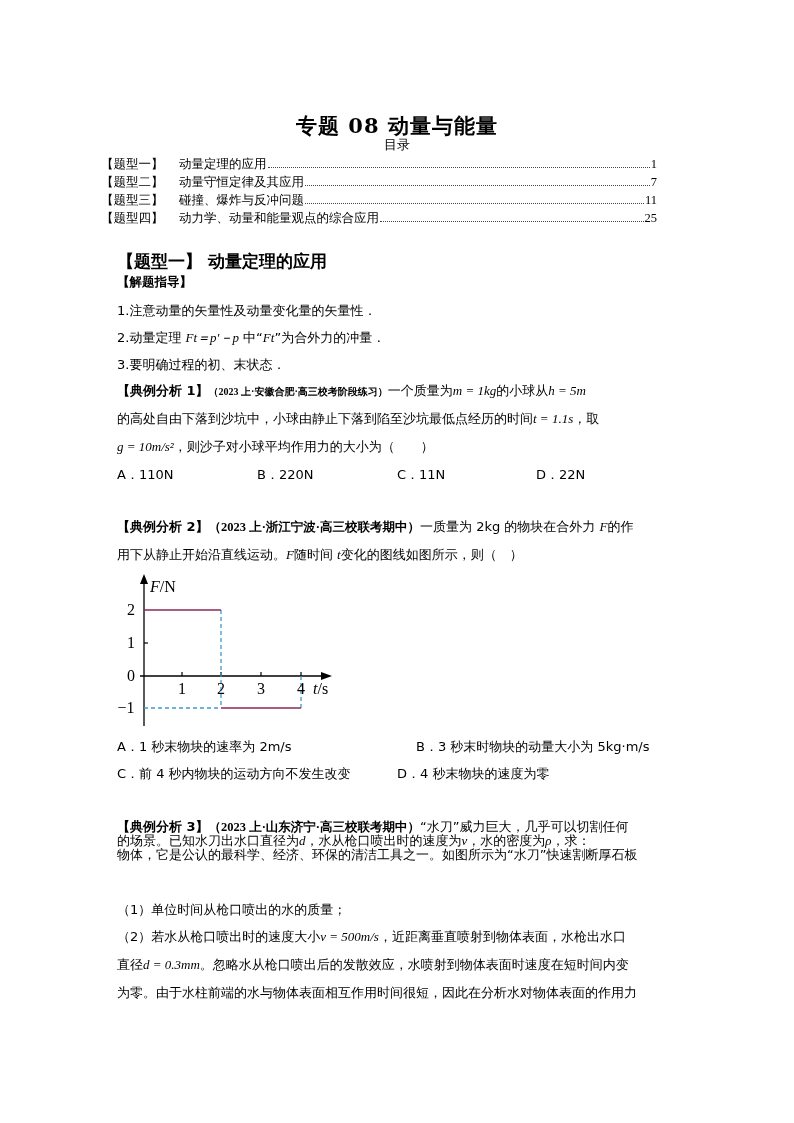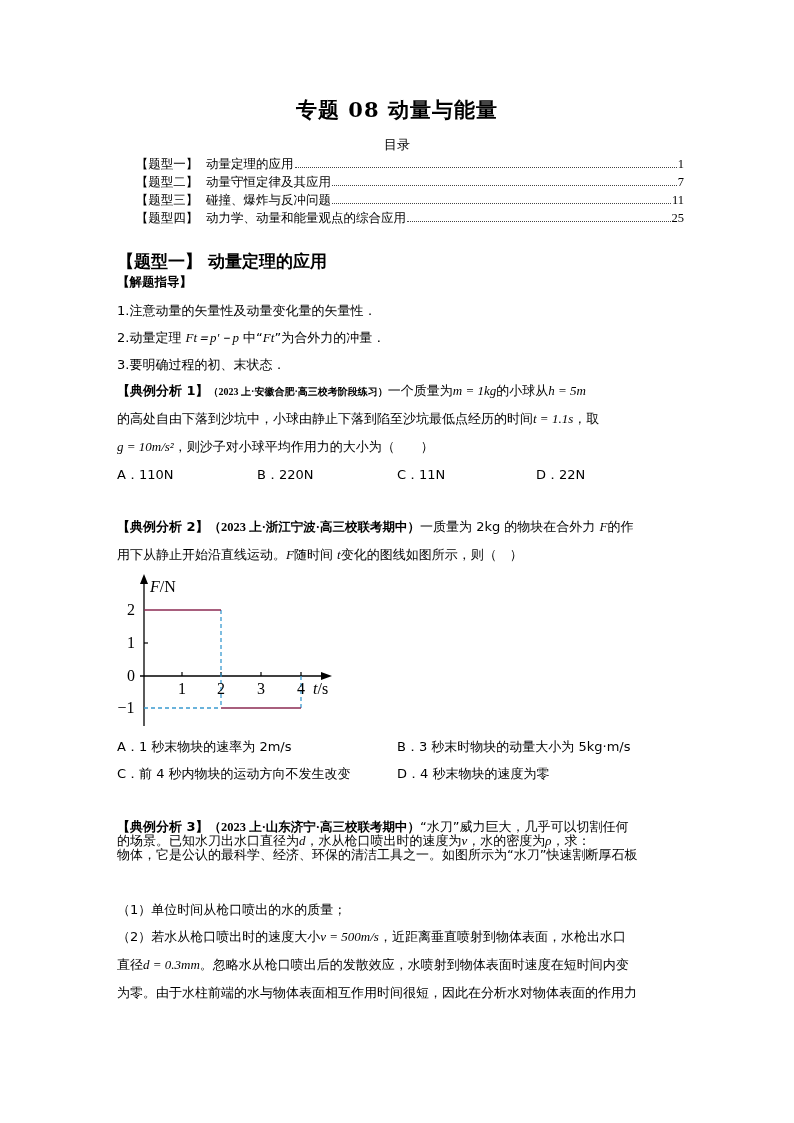--- a/index.html
+++ b/index.html
@@ -1,22 +1,22 @@
 <!DOCTYPE html>
 <html><head>
 <meta charset="utf-8">
 <style>
   html, body { margin: 0; padding: 0; background: #ffffff; }
   body { width: 794px; height: 1123px; position: relative; overflow: hidden;
          font-family: "DejaVu Sans", sans-serif; color: #000; }
   .abs { position: absolute; white-space: nowrap; }
-  .title { left: 0; width: 794px; top: 96px; text-align: center;
+  .title { left: 0; width: 794px; top: 112px; text-align: center;
            font-family: "DejaVu Serif", serif; font-weight: bold; font-size: 21px; letter-spacing: 1px; }
   .toc-title { left: 0; width: 794px; top: 136px; text-align: center; font-size: 13px; }
-  .toc-row { left: 128px; width: 556px; height: 17px; display: flex; align-items: baseline; font-size: 12.5px; text-align: center; }
+  .toc-row { left: 101px; width: 556px; height: 17px; display: flex; align-items: baseline; font-size: 12.5px; }
   .toc-row .tag { width: 78px; flex: none; }
   .toc-row .lbl { flex: none; }
   .toc-row .dots { flex: 1; border-bottom: 1px dotted #444; margin: 0 1px 3px 1px; height: 1px; }
   .toc-row .pg { flex: none; font-family: "Liberation Serif", serif; font-size: 12.5px; }
   .h1 { left: 117px; top: 250px; font-size: 17px; font-weight: bold; }
   .h2 { left: 117px; top: 274px; font-size: 12.5px; font-weight: bold; }
   .p { left: 117px; font-size: 13px; text-align: right; }
   .serif { font-family: "Liberation Serif", serif; }
   .it { font-style: italic; font-family: "Liberation Serif", serif; }
   .b { font-weight: bold; }
@@ -109,21 +109,21 @@
   <text x="21" y="111" font-size="16" text-anchor="middle">0</text>
   <text x="16" y="143" font-size="16" text-anchor="middle">−1</text>
   <text x="72" y="124" font-size="16" text-anchor="middle">1</text>
   <text x="111" y="124" font-size="16" text-anchor="middle">2</text>
   <text x="151" y="124" font-size="16" text-anchor="middle">3</text>
   <text x="191" y="124" font-size="16" text-anchor="middle">4</text>
   <text x="203" y="124" font-size="16"><tspan font-style="italic">t</tspan>/s</text>
 </svg>
 
 <div class="abs opt" style="top:738px; left:117px">A．1 秒末物块的速率为 2m/s</div>
-<div class="abs opt" style="top:738px; left:397px">B．3 秒末时物块的动量大小为 5kg·m/s</div>
+<div class="abs opt" style="top:738px; left:416px">B．3 秒末时物块的动量大小为 5kg·m/s</div>
 <div class="abs opt" style="top:765px; left:117px">C．前 4 秒内物块的运动方向不发生改变</div>
 <div class="abs opt" style="top:765px; left:397px">D．4 秒末物块的速度为零</div>
 
 <div class="abs p" style="top:818px">
   <span class="b">【典例分析 3】</span><span class="b serif" style="font-size:12.5px">（2023 上·山东济宁·高三校联考期中）</span><span>“水刀”威力巨大，几乎可以切割任何</span>
 </div>
 <div class="abs p" style="top:846px">物体，它是公认的最科学、经济、环保的清洁工具之一。如图所示为“水刀”快速割断厚石板</div>
 <div class="abs p" style="top:832px">
   <span>的场景。已知水刀出水口直径为</span><span class="it">d</span><span>，水从枪口喷出时的速度为</span><span class="it">v</span><span>，水的密度为</span><span class="it">ρ</span><span>，求：</span>
 </div>

